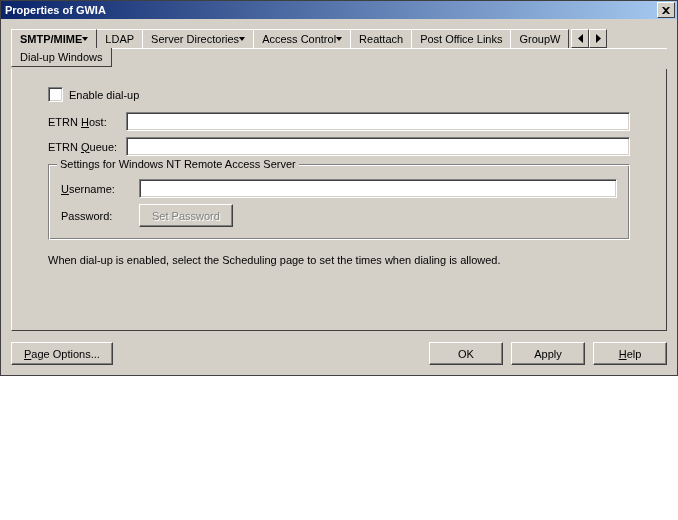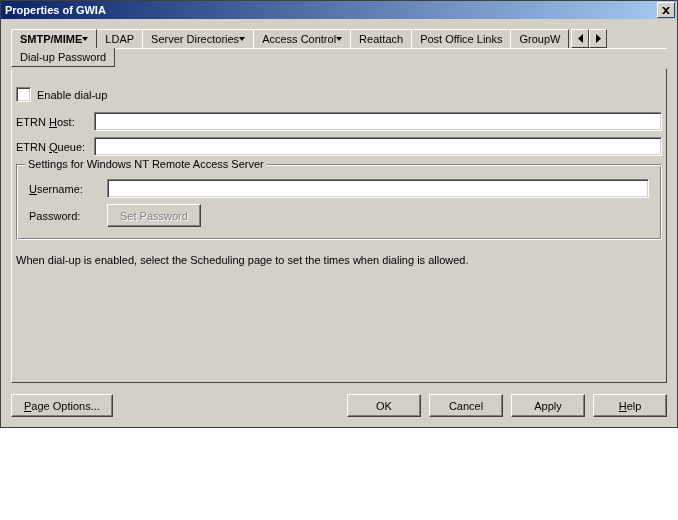--- a/index.html
+++ b/index.html
@@ -1,32 +1,32 @@
 <!DOCTYPE html>
 <html><head>
 <meta charset="utf-8">
 <style>
   html,body{margin:0;padding:0;font-family:Tahoma,Arial,sans-serif;font-size:11px;color:#000;background:#fff}
-  .window{width:678px;height:428px;background:#d4d0c8;border:1px solid #404040;box-sizing:border-box;position:relative}
+  .window{width:678px;height:376px;background:#d4d0c8;border:1px solid #404040;box-sizing:border-box;position:relative}
   .titlebar{height:18px;background:linear-gradient(to right,#0a246a,#a6caf0);color:#fff;font-weight:bold;display:flex;align-items:center;padding:0 2px}
   .titlebar .title{flex:1;padding-left:2px}
   .titlebar .close{width:16px;height:14px;background:#d4d0c8;border:1px solid #fff;border-right-color:#404040;border-bottom-color:#404040;display:flex;align-items:center;justify-content:center;color:#000;font-size:11px;font-family:Arial;font-weight:bold;cursor:default}
   .tabs-wrap{padding:10px 10px 0 10px;position:relative}
   .tabs{display:flex;align-items:flex-end;border-bottom:1px solid #fff;position:relative}
   .tab{padding:3px 8px;border:1px solid #808080;border-bottom:none;border-right-color:#404040;border-top-color:#fff;border-left-color:#fff;background:#d4d0c8;margin-right:0;margin-left:-1px;position:relative;cursor:default;white-space:nowrap;display:flex;align-items:center;}
   .tab:first-child{margin-left:0}
   .tab.active{background:#d4d0c8;border-bottom:1px solid #d4d0c8;margin-bottom:-1px;z-index:2;font-weight:bold}
   .tab .dd{width:0;height:0;border-left:3px solid transparent;border-right:3px solid transparent;border-top:4px solid #000}
   .tab.cut{max-width:42px;overflow:hidden}
   .tab-nav{display:flex;margin-left:2px;align-items:center}
   .tab-arrow{width:16px;height:17px;border:1px solid #fff;border-right-color:#404040;border-bottom-color:#404040;background:#d4d0c8;display:flex;align-items:center;justify-content:center;cursor:default}
   .tab-arrow svg{display:block}
   .subtab-row{display:flex;margin-top:-1px}
   .subtab{padding:3px 8px;border:1px solid #808080;border-top:none;border-right-color:#404040;border-bottom-color:#404040;border-left-color:#fff;background:#d4d0c8;position:relative;z-index:3;cursor:default}
-  .panel{position:absolute;left:10px;right:10px;top:68px;bottom:44px;border:1px solid #fff;border-top:none;border-right-color:#404040;border-bottom-color:#404040;background:#d4d0c8;padding:18px 4px}
+  .panel{position:absolute;left:10px;right:10px;top:68px;bottom:44px;border:1px solid #fff;border-top:none;border-right-color:#404040;border-bottom-color:#404040;background:#d4d0c8;padding:18px 36px}
   .row{display:flex;align-items:center;margin-bottom:6px}
   .checkbox{width:13px;height:13px;background:#fff;border:1px solid #808080;border-right-color:#fff;border-bottom-color:#fff;box-shadow:inset 1px 1px 0 #404040,inset -1px -1px 0 #d4d0c8;margin-right:6px}
   .lbl{min-width:78px}
   .lbl .u{text-decoration:underline}
   .textfield{flex:1;height:19px;background:#fff;border:1px solid #808080;border-right-color:#fff;border-bottom-color:#fff;box-shadow:inset 1px 1px 0 #404040,inset -1px -1px 0 #d4d0c8;box-sizing:border-box;padding:0 3px;font:inherit}
   .fieldset{margin-top:8px;position:relative;border:1px solid #808080;border-right-color:#fff;border-bottom-color:#fff;box-shadow:1px 1px 0 #fff inset,-1px -1px 0 #808080 inset;padding:14px 12px 12px}
   .legend{position:absolute;top:-7px;left:8px;background:#d4d0c8;padding:0 3px}
   .btn{height:23px;background:#d4d0c8;border:1px solid #fff;border-right-color:#404040;border-bottom-color:#404040;box-shadow:inset -1px -1px 0 #808080;padding:0 12px;font:inherit;cursor:default;display:inline-flex;align-items:center;justify-content:center}
   .btn.disabled{color:#808080;text-shadow:1px 1px 0 #fff}
   .info{margin-top:14px}
@@ -81,21 +81,21 @@
             </svg>
           </div>
         <div class="tab-arrow">
             <svg width="5" height="9">
               <path d="M0 0v9l5-4.5z" fill="#000"></path>
             </svg>
           </div>
       </div>
     </div>
     <div class="subtab-row">
-      <div class="subtab"><span>Dial-up Password</span></div>
+      <div class="subtab"><span>Dial-up Windows</span></div>
     </div>
   </div>
 
   <div class="panel">
     <div class="row">
       <div class="checkbox"></div>
       <span><span>E</span><span class="u">n</span><span>able dial-up</span></span>
     </div>
 
     <div class="row" style="margin-top:10px">
@@ -125,20 +125,19 @@
     <div class="info">When dial-up is enabled, select the Scheduling page to set the times when dialing is allowed.</div>
   </div>
 
   <div class="footer">
     <button class="btn" style="min-width:100px">
         <span class="u">P</span>
         <span>age Options...</span>
       </button>
     <div class="spacer"></div>
     <button class="btn">OK</button>
-    <button class="btn">Cancel</button>
     <button class="btn">Apply</button>
     <button class="btn">
         <span class="u">H</span>
         <span>elp</span>
       </button>
   </div>
 </div>
 
 </body></html>

